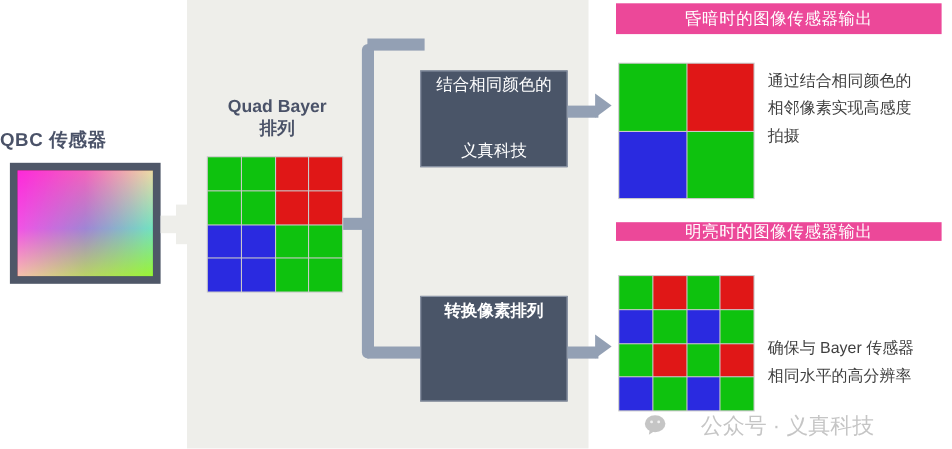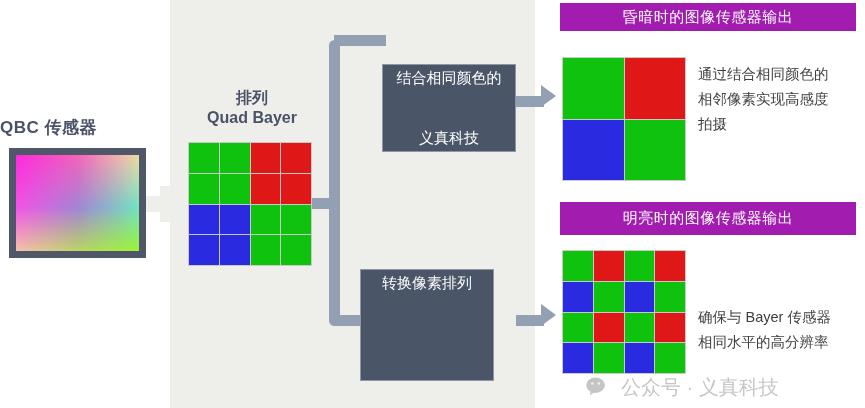--- a/index.html
+++ b/index.html
@@ -178,54 +178,54 @@
     color: #ffffff;
     display: flex;
     flex-direction: column;
     align-items: center;
     justify-content: space-between;
     font-size: 15px;
     line-height: 26px;
     box-sizing: border-box;
   }
   .proc-top { left: 382px; top: 64px; width: 134px; height: 88px; }
-  .proc-bot { left: 360px; top: 269px; width: 134px; height: 112px; }
+  .proc-bot { left: 382px; top: 269px; width: 134px; height: 96px; font-weight: bold; }
 
   
   .hdr-bar {
     position: absolute;
-    background: #a21caf;
+    background: #ec4899;
     color: #ffffff;
     font-size: 15px;
     display: flex;
     align-items: center;
     justify-content: center;
     letter-spacing: 0.5px;
   }
   .hdr-1 { left: 560px; top: 3px; width: 296px; height: 28px; }
-  .hdr-2 { left: 560px; top: 202px; width: 296px; height: 33px; }
+  .hdr-2 { left: 560px; top: 202px; width: 296px; height: 17px; }
 
   .desc {
     position: absolute;
     color: #3f3f3f;
     font-size: 14.5px;
     line-height: 25px;
     width: 170px;
   }
   .desc-1 { left: 698px; top: 62px; }
   .desc-2 { left: 698px; top: 305px; }
 
   
   .watermark {
     position: absolute;
     left: 585px;
     top: 374px;
     display: flex;
     align-items: center;
-    gap: 10px;
+    gap: 26px;
     color: #bcbcbc;
     font-size: 20px;
     opacity: 0.85;
     pointer-events: none;
   }
   .wm-icon { width: 26px; height: 26px; display: block; }
 </style>
 </head>
 <body>
 
@@ -234,22 +234,22 @@
   <div class="panel-bg"></div>
 
   <div class="sensor-title">QBC 传感器</div>
   <div class="sensor-body">
     <div class="sensor-grad"></div>
   </div>
   <div class="sensor-link"></div>
   <div class="sensor-link-head"></div>
 
   <div class="qb-title">
+    <div>Quad Bayer</div>
     <div>排列</div>
-    <div>Quad Bayer</div>
   </div>
   <div class="grid grid-qb" id="grid-qb">
       <div class="cell G"></div>
       <div class="cell G"></div>
       <div class="cell R"></div>
       <div class="cell R"></div>
       <div class="cell G"></div>
       <div class="cell G"></div>
       <div class="cell R"></div>
       <div class="cell R"></div>

